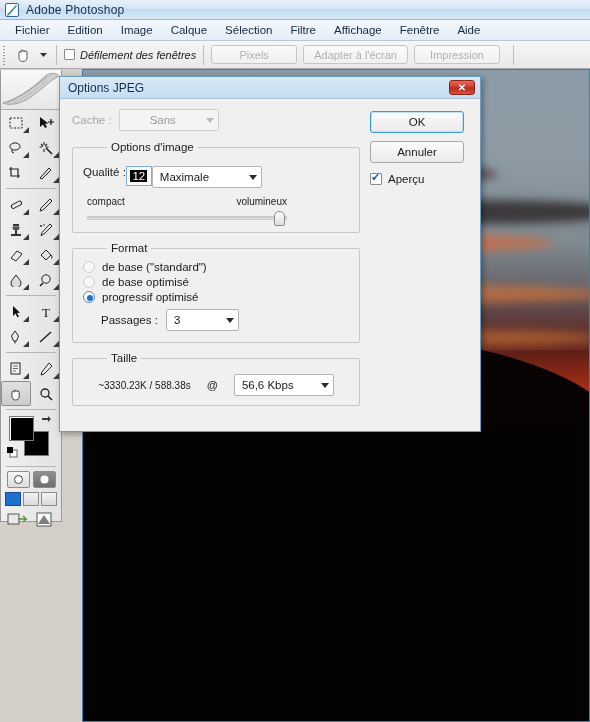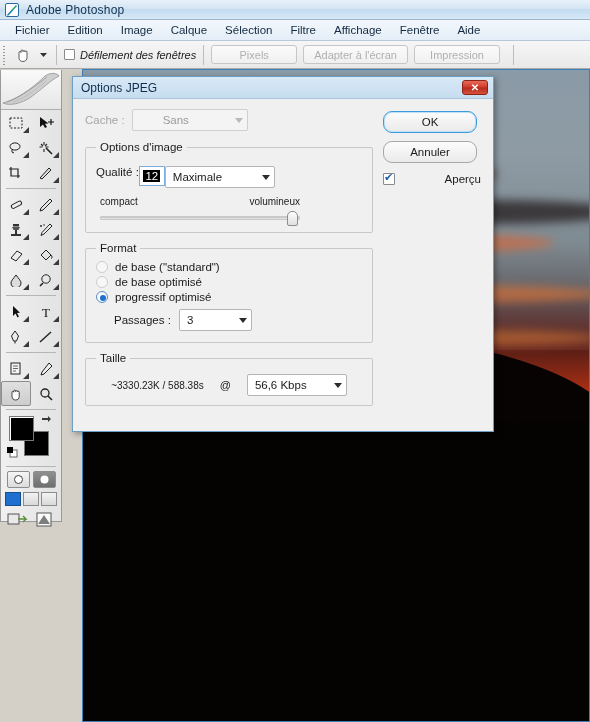--- a/index.html
+++ b/index.html
@@ -119,21 +119,21 @@
   .cloudband{ position:absolute; border-radius:50%; filter:blur(5px); }
   .ground{ position:absolute; left:0; right:0; bottom:0; height:46%; background:#050202;}
   .hill{ position:absolute; left:-5%; width:112%; height:120px; bottom:41%;
      background:#070303; border-radius:52% 58% 0 0 / 100% 100% 0 0;}
   .hill2{ position:absolute; left:28%; width:58%; height:70px; bottom:45%;
      background:#080303; border-radius:50% 50% 0 0 / 100% 100% 0 0;}
   .spire{ position:absolute; width:3px; background:#070303; }
 
   
   #dialog{
-    position:absolute; left:72px; top:76px; width:422px; height:356px;
+    position:absolute; left:59px; top:76px; width:422px; height:356px;
     background:#f0f0f0; border:1px solid #6d9ec4;
     box-shadow:2px 2px 6px rgba(0,0,0,.35);
   }
   #dlg-titlebar{
     height:22px; background:linear-gradient(to bottom,#d9e9f7,#c6ddf0);
     border-bottom:1px solid #a9c3da;
     display:flex; align-items:center; padding:0 2px 0 8px;
   }
   #dlg-title{ font-size:12px; color:#0e2e4c; flex:1; }
   #dlg-close{
@@ -155,21 +155,21 @@
   .select.disabled{ background:#f4f4f4; border-color:#cfcfcf; color:#9b9b9b;}
   .caret{ margin-left:auto; width:0;height:0;
      border-left:4px solid transparent;border-right:4px solid transparent;
      border-top:5px solid #2b2b2b; }
   .select.disabled .caret{ border-top-color:#b9b9b9; }
 
   fieldset{
     border:1px solid #c8c8c8; border-radius:2px; margin:0 0 9px 0;
     padding:4px 10px 9px 10px;
   }
-  legend{ font-size:11.5px; color:#1a1a1a; padding:0 4px; }
+  legend{ font-size:11.5px; color:#1a1a1a; padding:0 4px;margin-left:24px; }
 
   .row-q{ display:flex; align-items:flex-start; gap:0; margin:9px 0 8px 0;}
   .lbl{ font-size:11.5px; color:#1a1a1a; }
   .qnum{
     width:26px; height:20px; border:1px solid #7aaede; background:#fff;
     display:flex; align-items:center; justify-content:center;
   }
   .qnum span{ background:#000000; color:#fff; font-size:11.5px; padding:0 2px; }
 
   .slider-lbls{ display:flex; justify-content:space-between; font-size:10px; color:#222;
@@ -193,27 +193,27 @@
   .row-pass{ display:flex; align-items:center; gap:8px; margin:6px 0 2px 18px;}
 
   .size-row{ display:flex; align-items:center; gap:16px; justify-content:center;
      margin-top:6px;}
   .size-txt{ font-size:10px; color:#1a1a1a; }
   .at{ font-size:11px; color:#1a1a1a; }
 
   
   #dlg-right{ position:absolute; right:12px; top:12px; width:98px; }
   .btn{
-    width:94px; height:22px; margin-bottom:8px; border-radius:9px;
+    width:94px; height:22px; margin-bottom:8px; border-radius:3px;
     display:flex; align-items:center; justify-content:center; font-size:11.5px;
     color:#1a1a1a; border:1px solid #a8a8a8;
     background:linear-gradient(to bottom,#fcfcfc,#eaeaea);
   }
   .btn.default{ border:1px solid #3b9bdc; box-shadow:0 0 0 1px #bfe0f5 inset; }
-  .chk-row{ display:flex; align-items:center; gap:6px; margin-top:10px;justify-content:space-between;}
+  .chk-row{ display:flex; align-items:center; gap:6px; margin-top:10px;}
   .cbox2{ width:12px;height:12px; border:1px solid #8a8a8a; background:#fff;
      border-radius:1px; position:relative; flex:0 0 auto;}
   .cbox2.on::after{ content:"✔"; position:absolute; left:0; top:-3px;
      font-size:11px; color:#1f5fb0; }
 </style>
 </head>
 <body>
 
 <div id="app-titlebar">
   <span id="ps-logo">
@@ -510,21 +510,21 @@
 <div id="dialog">
   <div id="dlg-titlebar">
     <span id="dlg-title">Options JPEG</span>
     <div id="dlg-close">✕</div>
   </div>
 
   <div id="dlg-body">
 
     <div class="row-cache">
       <span class="lbl-dim">Cache :</span>
-      <div class="select disabled" style="width:116px;padding-left:30px;">
+      <div class="select disabled" style="width:100px;padding-left:30px;">
         <span>Sans</span>
         <i class="caret"></i>
       </div>
     </div>
 
     <fieldset style="width:288px;">
       <legend>Options d'image</legend>
       <div class="row-q">
         <span class="lbl">Qualité :</span>
         <div class="qnum">

